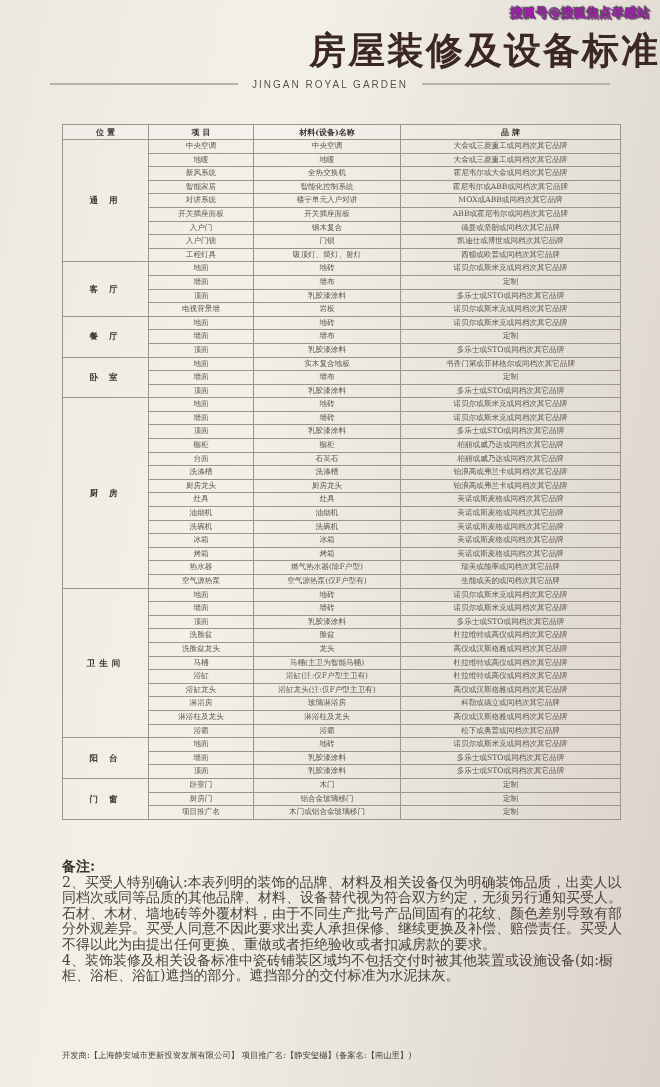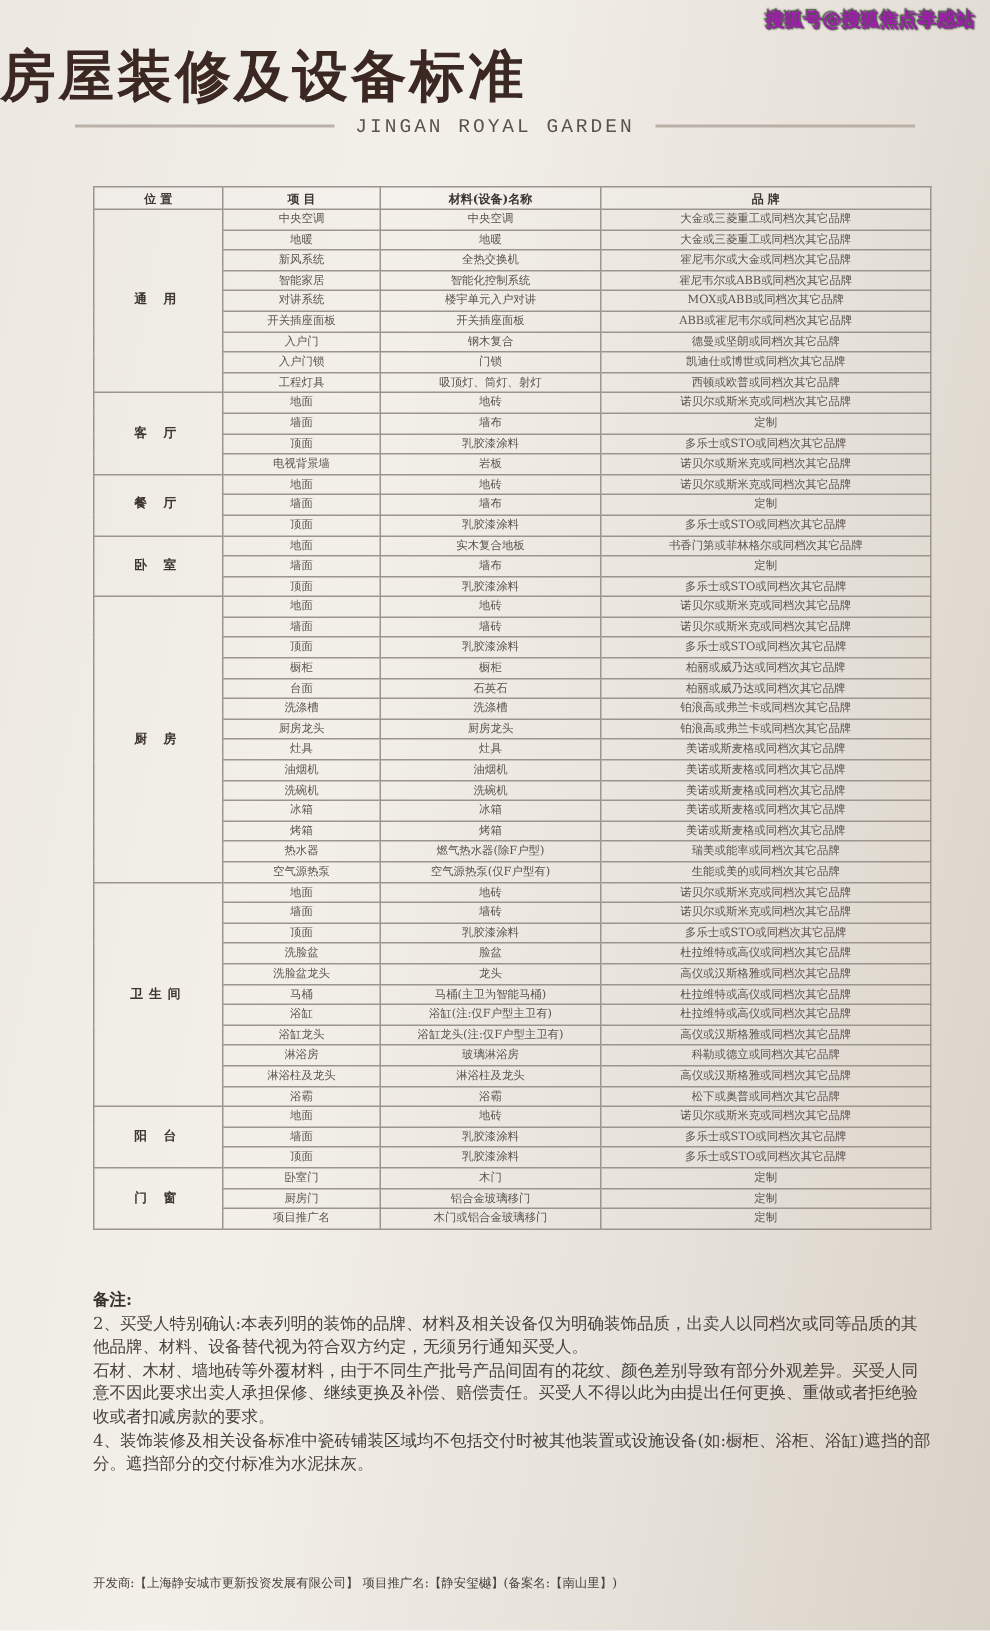--- a/index.html
+++ b/index.html
@@ -9,52 +9,52 @@
     font-family: "DejaVu Serif", serif;
     color: #3a302a;
   }
   .watermark {
     position: absolute; right: 10px; top: 5px;
     font-family: "DejaVu Sans", sans-serif; font-weight: bold;
     font-size: 12.5px; color: #a21caf; letter-spacing: 0.2px;
     text-shadow: 0 0 1px #555, 1px 1px 1px #444, -1px -1px 1px #444;
   }
   .title {
-    position: absolute; left: 0; right: 0; top: 26px; text-align: left;
+    position: absolute; left: 0; right: 0; top: 26px; text-align: right;
     font-family: "DejaVu Serif", serif; font-weight: bold;
     font-size: 37px; color: #3b2822; letter-spacing: 2px;
   }
   .subtitle-row {
     position: absolute; left: 50px; right: 50px; top: 76px; height: 16px;
     display: flex; align-items: center; gap: 14px;
   }
   .subtitle-row .rule { flex: 1; height: 2px; background: #b9b1a7; }
   .subtitle-row .sub {
-    font-family: Liberation Mono, monospace; font-size: 13px; letter-spacing: 2px; color: #5a524b; text-align: right;
+    font-family: Liberation Sans, sans-serif; font-size: 10px; letter-spacing: 2px; color: #5a524b; text-align: right;
   }
   table.spec {
     position: absolute; left: 62px; top: 124px; width: 558px;
     border-collapse: collapse; table-layout: fixed;
     font-size: 7.6px; color: #5c544e;
   }
   table.spec th, table.spec td {
     border: 1px solid #9c958d; padding: 0; text-align: center;
     height: 12.6px; line-height: 12.6px; white-space: nowrap; overflow: hidden;
   }
   table.spec thead th {
     font-weight: bold; color: #3e3530; font-size: 8px; height: 14px;
     background: rgba(255,255,255,0.15);
   }
   table.spec td.loc {
     font-weight: bold; color: #3e3530; font-size: 8.5px; letter-spacing: 4px; margin-left: 20px;
   }
   table.spec { border: 1.5px solid #6f675f; }
   .notes {
     position: absolute; left: 62px; top: 859px; width: 560px;
-    font-size: 11px; line-height: 15.6px; color: #4a423c;
+    font-size: 14px; line-height: 15.6px; color: #4a423c;
   }
   .notes .head { font-weight: bold; color: #3a322c; }
   .notes p { margin: 0; }
   .footer {
     position: absolute; left: 62px; top: 1047px; width: 570px;
     font-size: 8.3px; line-height: 16px; color: #4a423c;
   }
   .footer p { margin: 0; }
 </style>
 </head>

